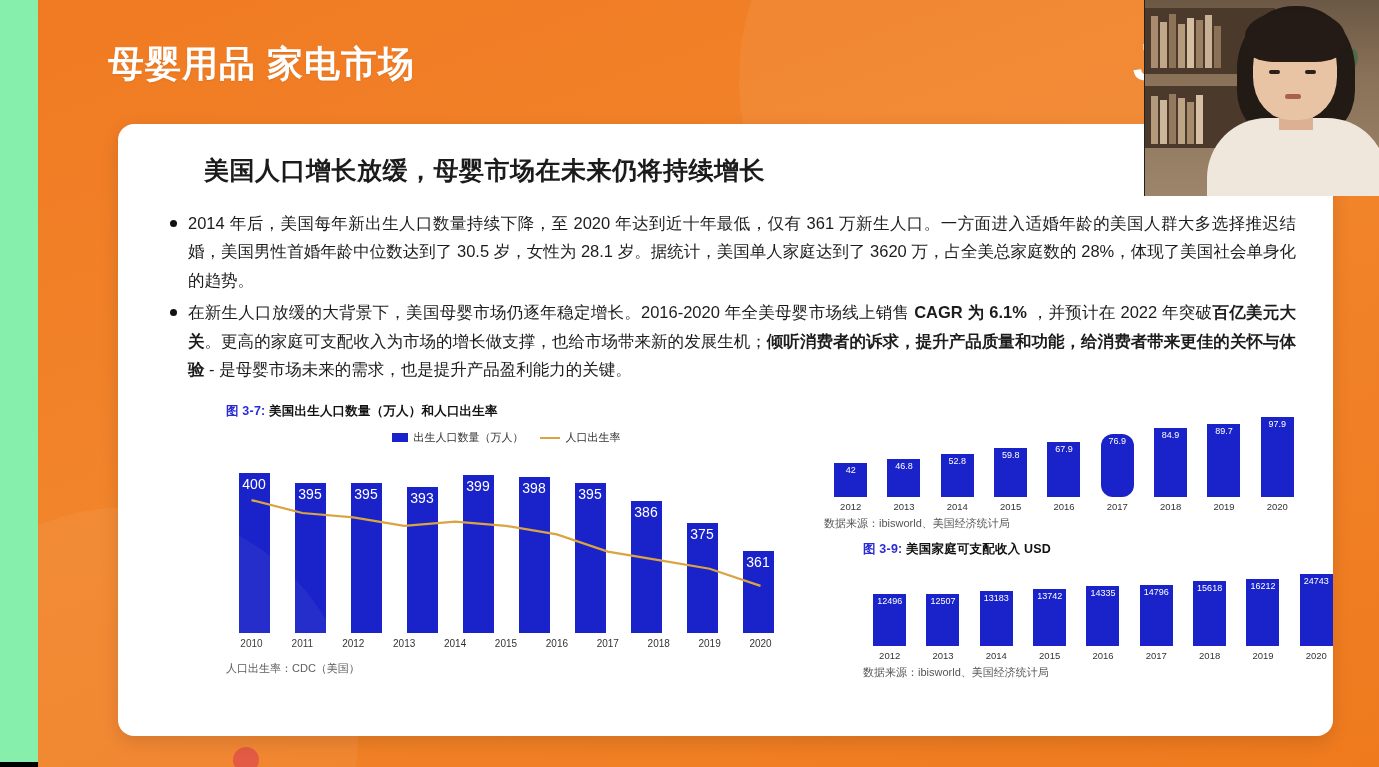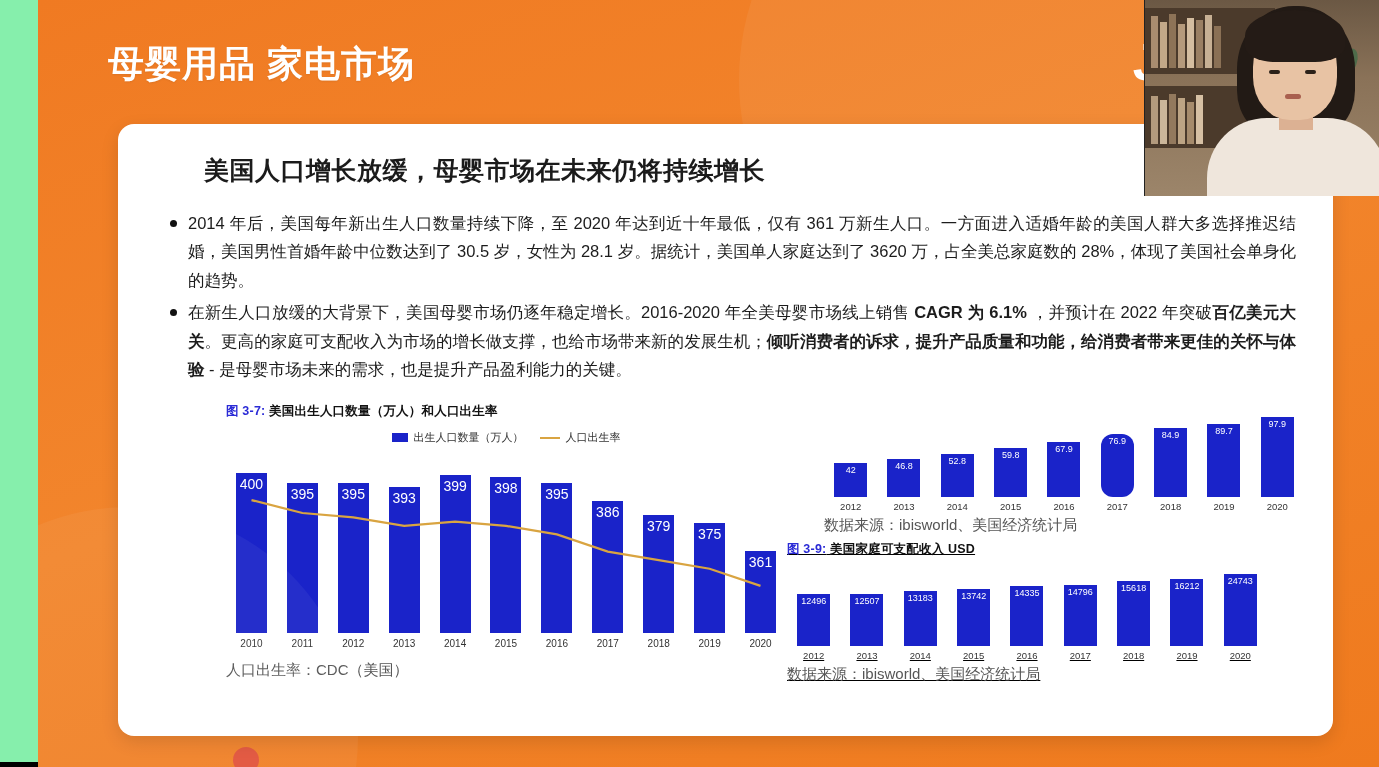--- a/index.html
+++ b/index.html
@@ -86,40 +86,40 @@
 
   
   .charts { position:relative; margin-top:8px; height:300px; }
   .chart-title {
     font-size:12.5px; font-weight:bold; color:#111; letter-spacing:.2px;
   }
   .chart-title .tag { color:#2b2bd6; }
   .legend { display:flex; align-items:center; gap:6px; font-size:11px; color:#333; }
   .legend .sw { width:16px; height:9px; background:#1a23c9; display:inline-block;}
   .legend .ln { width:20px; height:0; border-top:2px solid #d9a441; display:inline-block;}
-  .src { font-size:15px; color:#555; }
+  .src { font-size:11px; color:#555; }
 
   
   .left-chart { position:absolute; left:74px; top:12px; width:560px; }
   .lc-plot { position:relative; height:170px; margin-top:18px; }
   .bars { position:absolute; left:0; bottom:0; width:100%; height:170px;
           display:flex; align-items:flex-end; gap:0; }
   .barcell { flex:1; display:flex; flex-direction:column; align-items:center; justify-content:flex-end; }
   .bar { width:31px; background:#1a23c9; position:relative; }
   .bar .vlabel {
     position:absolute; top:3px; left:0; right:0; text-align:center;
     font-size:14px; color:#fff;
   }
   .xaxis { display:flex; margin-top:5px; }
   .xaxis span { flex:1; text-align:center; font-size:10px; color:#333; }
   .lc-line { position:absolute; left:0; top:0; width:100%; height:170px; pointer-events:none; }
 
   
   .right-top { position:absolute; left:672px; top:8px; width:480px; }
-  .right-bottom { position:absolute; left:635px; top:150px; width:480px;text-decoration:underline; }
+  .right-bottom { position:absolute; left:711px; top:150px; width:480px; }
   .rbars { display:flex; align-items:flex-end; height:86px; margin-top:12px; }
   .rbars2 { display:flex; align-items:flex-end; height:78px; margin-top:10px; }
   .rcell { flex:1; display:flex; flex-direction:column; align-items:center; justify-content:flex-end; }
   .rbar { width:33px; background:#1a23c9; position:relative; }
   .rbar .vlabel {
     position:absolute; top:-13px; left:-6px; right:-6px; text-align:center;
     font-size:10px; color:#1a23c9; font-weight:bold;
   }
   .rbar .vlabel.inside {
     position:absolute; top:2px; left:-6px; right:-6px; color:#fff; font-weight:normal; font-size:9px;
@@ -234,25 +234,20 @@
                     </div>
                   </div>
                   <div class="barcell">
                     <div class="bar" style="height: 150px;">
                       <span class="vlabel">395</span>
                     </div>
                   </div>
                   <div class="barcell">
                     <div class="bar" style="height: 132px;">
                       <span class="vlabel">386</span>
-                    </div>
-                  </div>
-                  <div class="barcell">
-                    <div class="bar" style="height: 118px;">
-                      <span class="vlabel">379</span>
                     </div>
                   </div>
                   <div class="barcell">
                     <div class="bar" style="height: 110px;">
                       <span class="vlabel">375</span>
                     </div>
                   </div>
                   <div class="barcell">
                     <div class="bar" style="height: 82px;">
                       <span class="vlabel">361</span>

